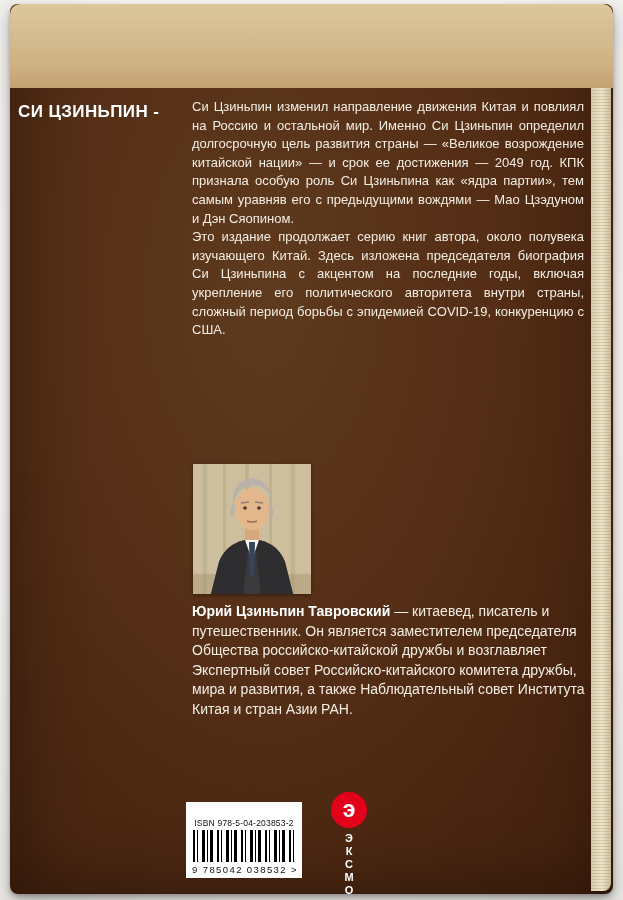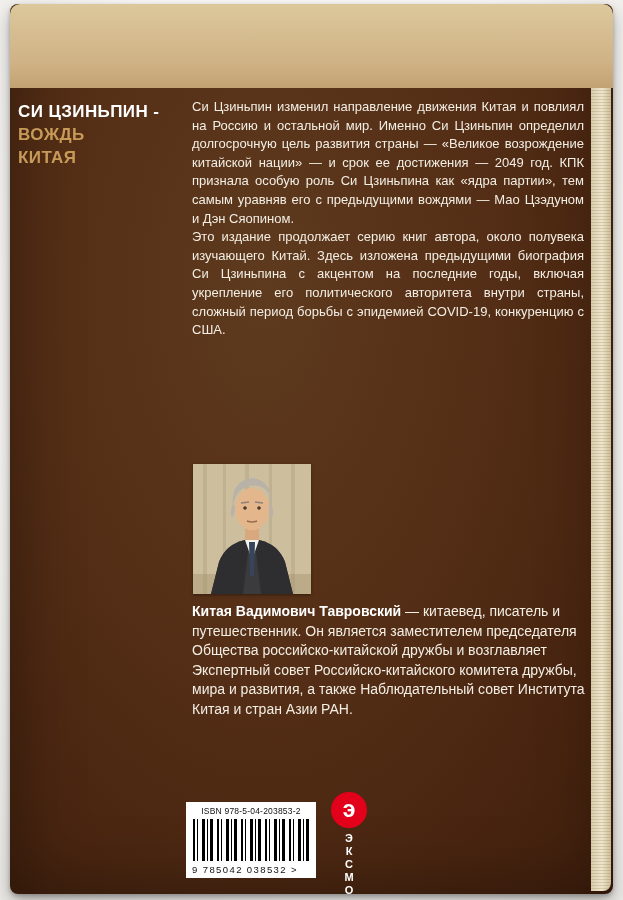--- a/index.html
+++ b/index.html
@@ -87,24 +87,24 @@
     z-index: 5;
     color: #f3eee4;
     font-size: 14px;
     line-height: 19.5px;
   }
   .author-name { font-weight: bold; color: #ffffff; }
 
   .barcode-box {
     position: absolute;
     left: 176px; top: 798px;
-    width: 130px; height: 76px;
+    width: 116px; height: 76px;
     background: #ffffff;
     z-index: 5;
-    padding: 4px 6px 3px 6px;
+    padding: 16px 6px 3px 6px;
     display: flex;
     flex-direction: column;
     justify-content: space-between;
   }
   .isbn-text {
     font-size: 8.5px;
     color: #111;
     text-align: center;
     letter-spacing: .2px;
     white-space: nowrap;
@@ -163,26 +163,25 @@
 </head>
 <body>
 
 <div class="book">
 
   <div class="top-band"></div>
   <div class="page-edge"></div>
 
   <div class="title-block">
     <div class="title-line1">СИ ЦЗИНЬПИН -</div>
-    <div class="title-line2">ВОЖДЬ КИТАЯ</div>
   </div>
 
   <div class="annotation">
     <p>Си Цзиньпин изменил направление движения Китая и повлиял на Россию и остальной мир. Именно Си Цзиньпин определил долгосрочную цель развития страны — «Великое возрождение китайской нации» — и срок ее достижения — 2049 год. КПК признала особую роль Си Цзиньпина как «ядра партии», тем самым уравняв его с предыдущими вождями — Мао Цзэдуном и Дэн Сяопином.</p>
-    <p>Это издание продолжает серию книг автора, около полувека изучающего Китай. Здесь изложена предыдущими биография Си Цзиньпина с акцентом на последние годы, включая укрепление его политического авторитета внутри страны, сложный период борьбы с эпидемией COVID-19, конкуренцию с США.</p>
+    <p>Это издание продолжает серию книг автора, около полувека изучающего Китай. Здесь изложена председателя биография Си Цзиньпина с акцентом на последние годы, включая укрепление его политического авторитета внутри страны, сложный период борьбы с эпидемией COVID-19, конкуренцию с США.</p>
   </div>
 
   <div class="author-photo">
     <svg width="118" height="130" viewBox="0 0 118 130" xmlns="http://www.w3.org/2000/svg">
       <rect x="0" y="0" width="118" height="130" fill="#cdbf9e"></rect>
       <g fill="#8a7a55" opacity="0.18">
         <rect x="10" y="0" width="4" height="130"></rect>
         <rect x="30" y="0" width="3" height="130"></rect>
         <rect x="52" y="0" width="4" height="130"></rect>
         <rect x="76" y="0" width="3" height="130"></rect>
@@ -201,21 +200,21 @@
       <path d="M78,40 Q82,48 79,54 Q76,50 76,42 Z" fill="#b9b2a9"></path>
       <circle cx="52" cy="44" r="1.8" fill="#4a3a2c"></circle>
       <circle cx="66" cy="44" r="1.8" fill="#4a3a2c"></circle>
       <path d="M48,39 L56,38" stroke="#8e8378" stroke-width="1.6" fill="none"></path>
       <path d="M62,38 L70,39" stroke="#8e8378" stroke-width="1.6" fill="none"></path>
       <path d="M54,57 Q59,59 64,57" stroke="#9c6a4a" stroke-width="1.4" fill="none"></path>
     </svg>
   </div>
 
   <div class="author-bio">
-    <span class="author-name">Китая Вадимович Тавровский</span><span> — китаевед, писатель и путешественник. Он является заместителем председателя Общества российско-китайской дружбы и возглавляет Экспертный совет Российско-китайского комитета дружбы, мира и развития, а также Наблюдательный совет Института Китая и стран Азии РАН.</span>
+    <span class="author-name">Юрий Цзиньпин Тавровский</span><span> — китаевед, писатель и путешественник. Он является заместителем председателя Общества российско-китайской дружбы и возглавляет Экспертный совет Российско-китайского комитета дружбы, мира и развития, а также Наблюдательный совет Института Китая и стран Азии РАН.</span>
   </div>
 
   <div class="barcode-box">
     <div class="isbn-text">ISBN 978-5-04-203853-2</div>
     <div class="barcode-bars"></div>
     <div class="barcode-digits">9 785042 038532 &gt;</div>
   </div>
 
   <div class="publisher-logo">
     <div class="logo-circle">э</div>

